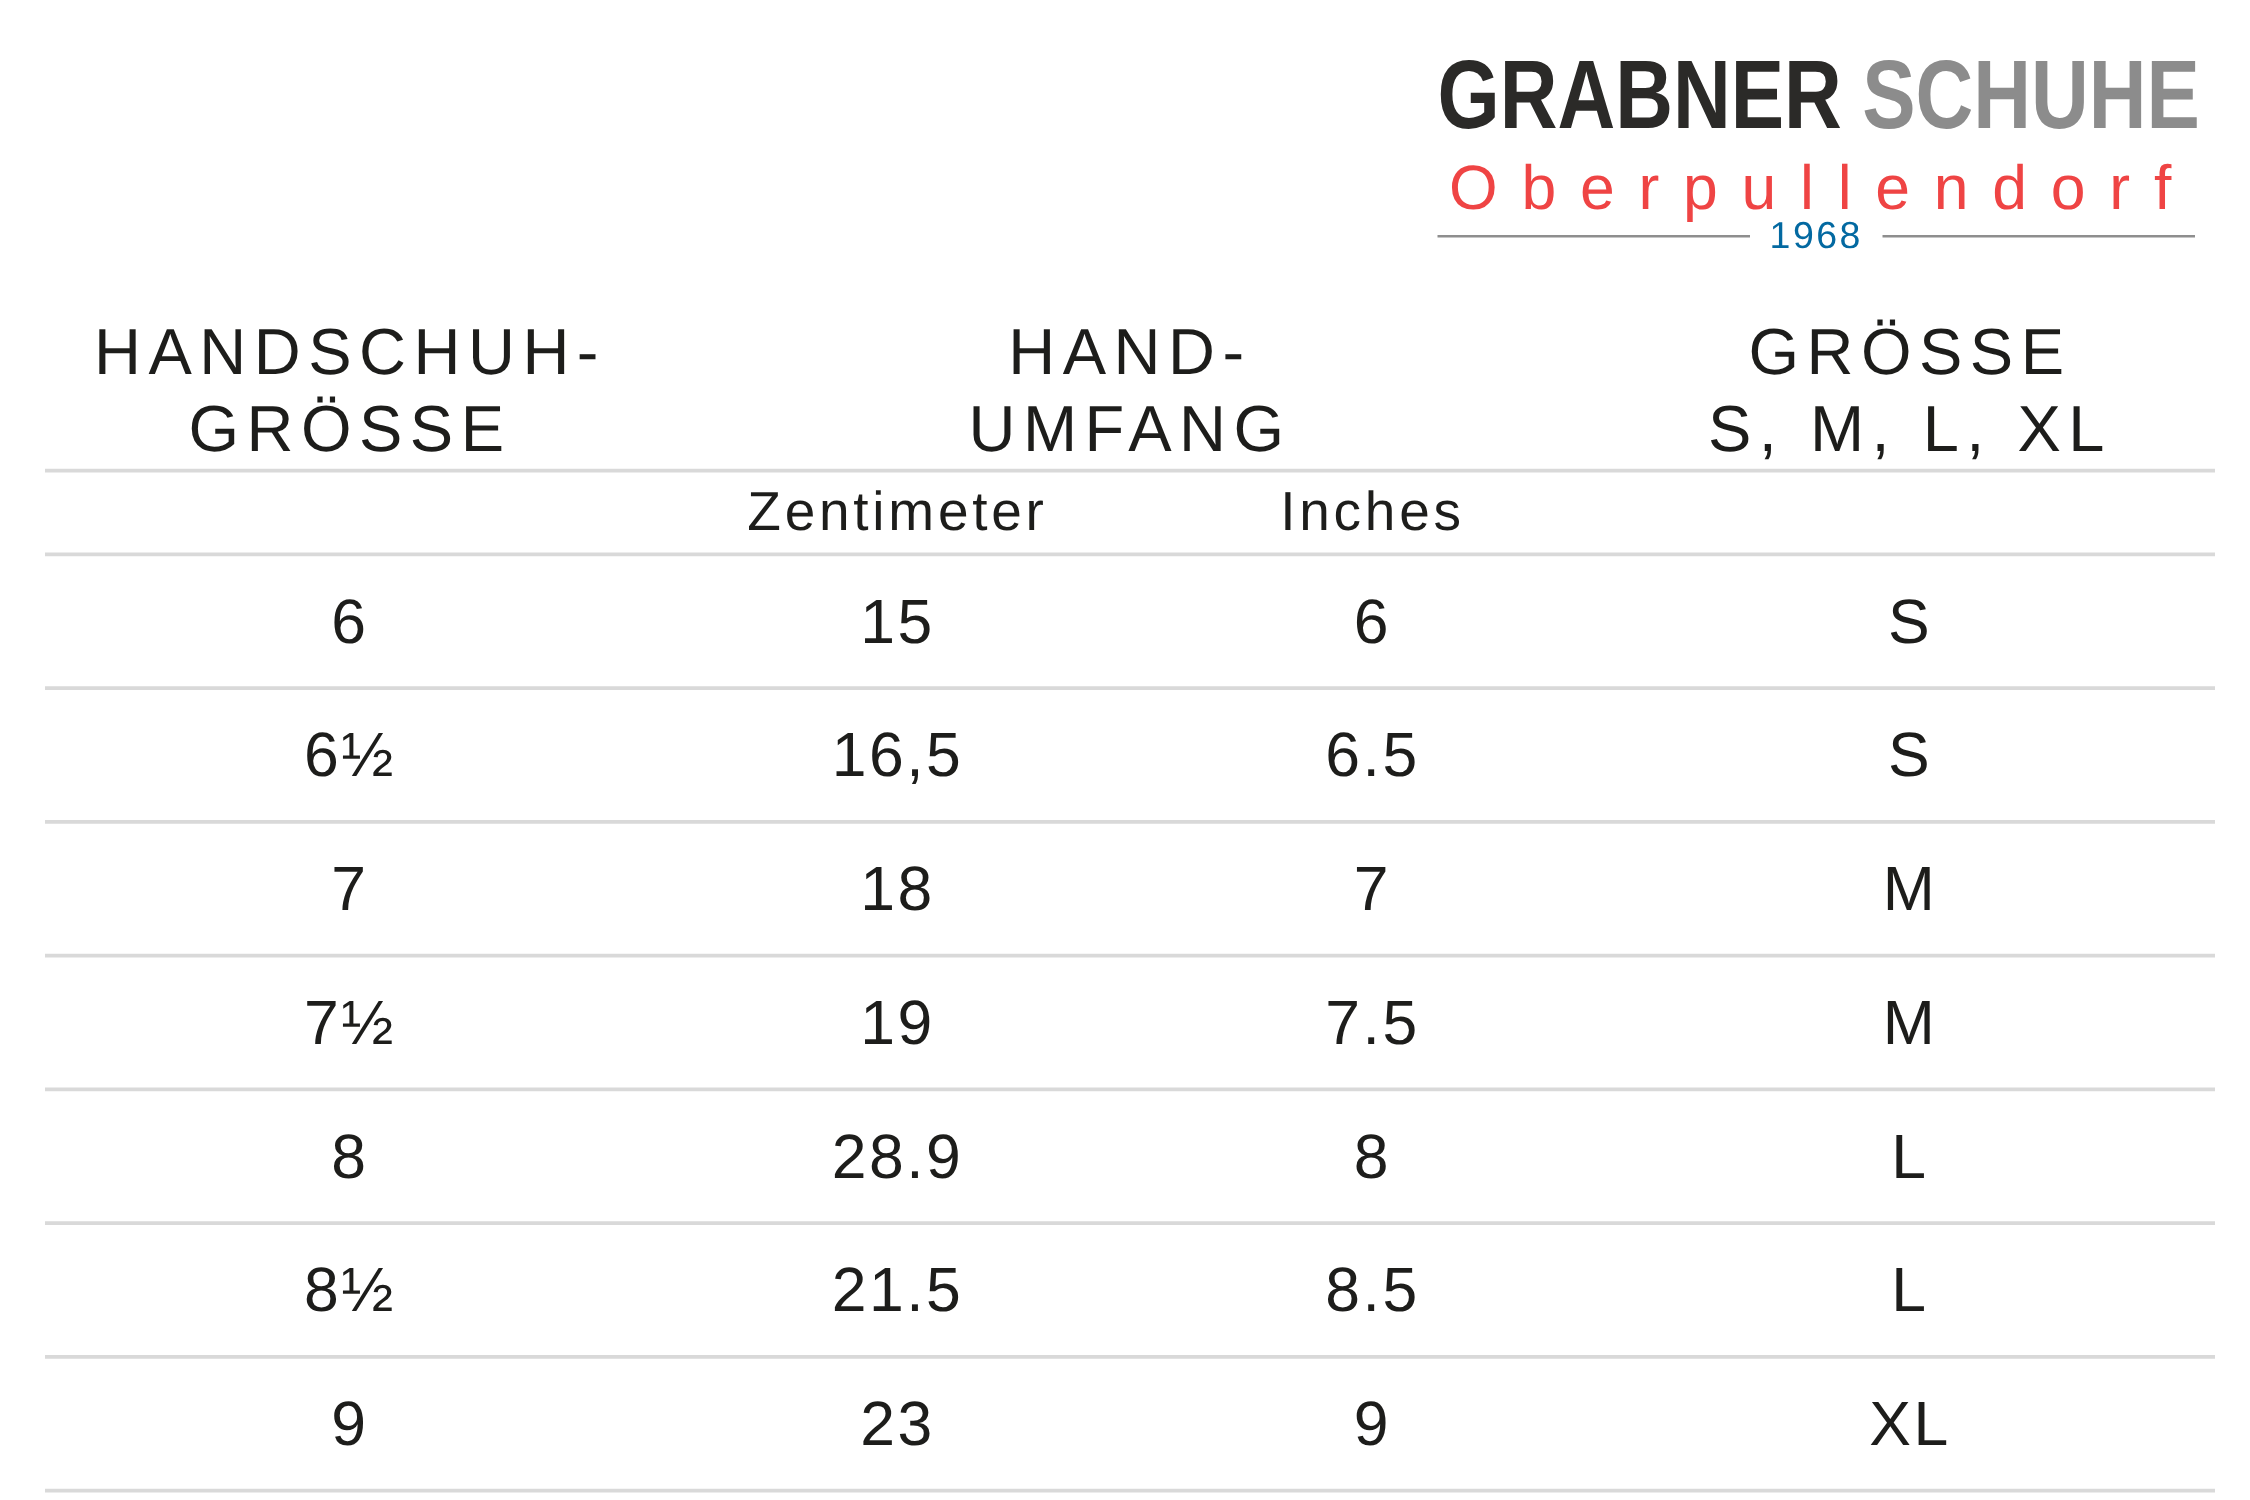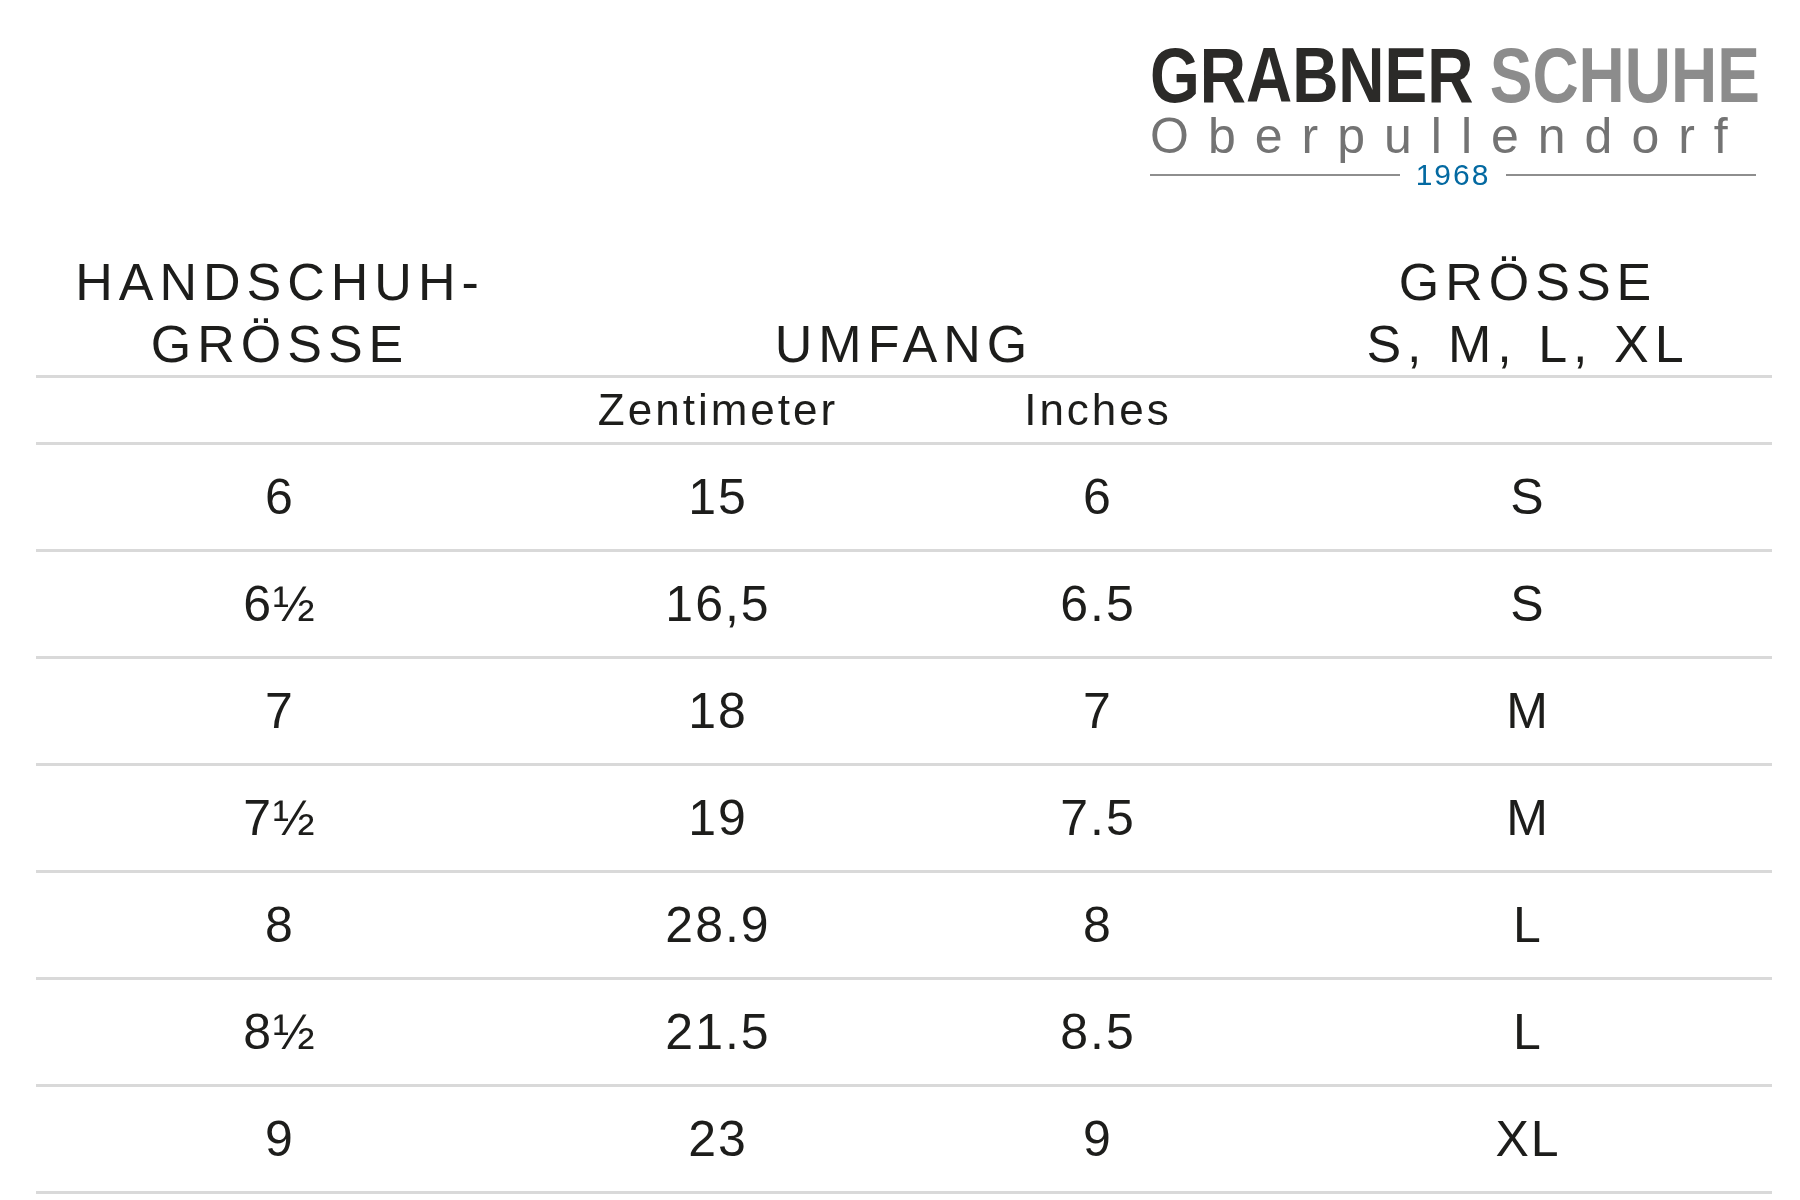--- a/index.html
+++ b/index.html
@@ -25,26 +25,27 @@
     white-space: nowrap;
     font-weight: 700;
     font-size: 78px;
     line-height: 62px;
     transform: scaleX(0.82);
     transform-origin: left center;
   }
   .logo-brand-primary   { color: #2b2a28; }
   .logo-brand-secondary { color: #8c8c8c; margin-left: 20px; }
   .logo-sub {
-    margin-top: 10px;
+    margin-top: 24px;
     font-size: 50px;
     line-height: 40px;
     letter-spacing: 19px;
     white-space: nowrap;
-    color: #737373;
+    color: #ef4444;
+    text-align: right;
   }
   .logo-year-row {
     display: flex;
     align-items: center;
     margin-top: 6px;
   }
   .logo-line {
     flex: 1;
     height: 2px;
     background: #8e8e8e;
@@ -129,20 +130,21 @@
 </div>
 
 <div class="size-table">
 
   <div class="grid-row thead">
     <div class="hcell">
       <div>HANDSCHUH-</div>
       <div>GRÖSSE</div>
     </div>
     <div class="hcell span-mid">
+      <div>HAND-</div>
       <div>UMFANG</div>
     </div>
     <div class="hcell col4">
       <div>GRÖSSE</div>
       <div>S, M, L, XL</div>
     </div>
   </div>
 
   <div class="grid-row subhead">
     <div class="scell col2">Zentimeter</div>

